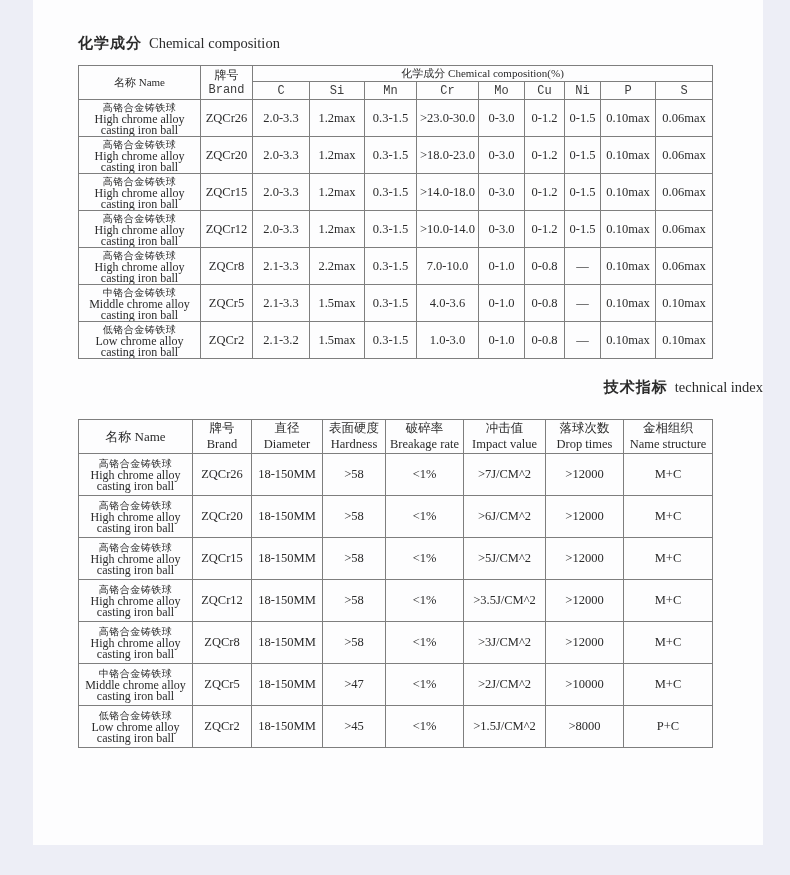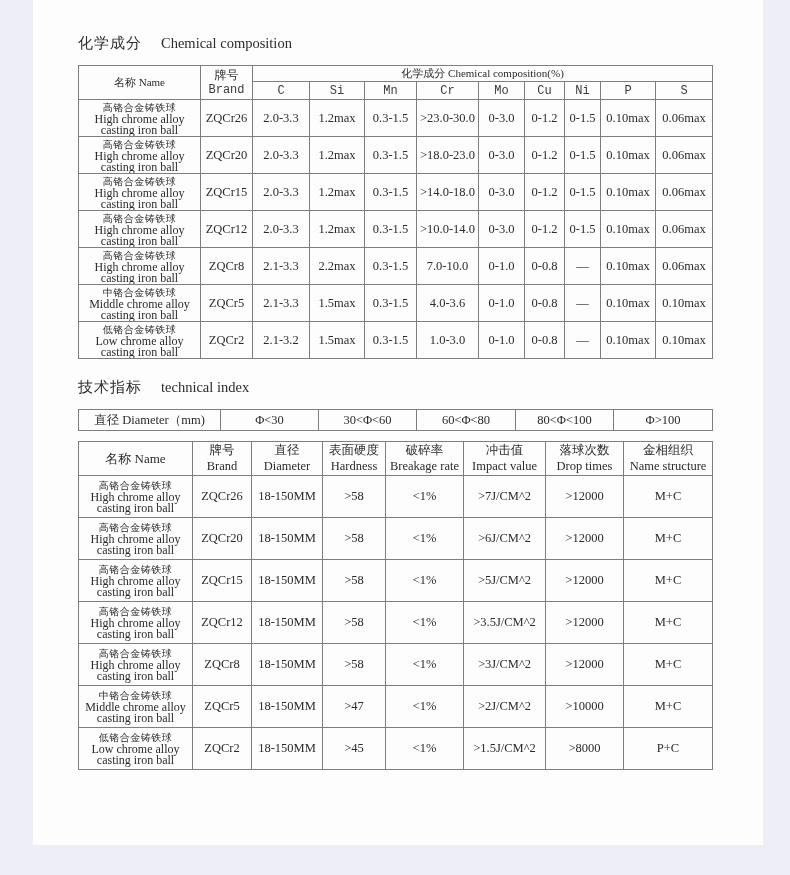--- a/index.html
+++ b/index.html
@@ -14,24 +14,24 @@
     position: absolute;
     left: 33px; top: 0;
     width: 730px; height: 845px;
     background: #fdfdfe;
   }
   .inner { padding: 34px 0 0 45px; }
 
   .sec-title { margin-bottom: 12px; white-space: nowrap; }
   .sec-title .zh {
     font-family: "Liberation Sans", "DejaVu Sans", sans-serif;
-    font-weight: normal; font-size: 15px; letter-spacing: 1px;
+    font-weight: bold; font-size: 15px; letter-spacing: 1px;
   }
-  .sec-title .en { font-size: 14.5px; margin-left: 19px; }
-  .sec-title-2 { margin-top: 19px; }
+  .sec-title .en { font-size: 14.5px; margin-left: 7px; }
+  .sec-title-2 { margin-top: 19px; text-align: right; }
 
   table { border-collapse: collapse; table-layout: fixed; width: 634px; border: 1px solid #5a5a5a; }
   td, th {
     border: 1px solid #7e7e7e;
     text-align: center; vertical-align: middle;
     font-weight: normal; font-size: 12.5px;
     overflow: hidden; padding: 0;
   }
   .mono { font-family: "Liberation Mono", "DejaVu Sans Mono", monospace; font-size: 12px; color: #3a3a3a; }
 
@@ -233,28 +233,20 @@
   <table class="t2">
     <colgroup>
       <col style="width:142px">
           <col style="width:98px">
           <col style="width:98px">
           <col style="width:99px">
           <col style="width:98px">
           <col style="width:99px">
     </colgroup>
     <tbody>
-          <tr class="r1">
-      <td class="lab">直径 Diameter（mm)</td>
-      <td>Φ&lt;30</td>
-      <td>30&lt;Φ&lt;60</td>
-      <td>60&lt;Φ&lt;80</td>
-      <td>80&lt;Φ&lt;100</td>
-      <td>Φ&gt;100</td>
-    </tr>
   </tbody>
       </table>
 
   <table class="t3" style="margin-top:10px">
     <colgroup>
       <col style="width:114px">
           <col style="width:59px">
           <col style="width:71px">
           <col style="width:63px">
           <col style="width:78px">

